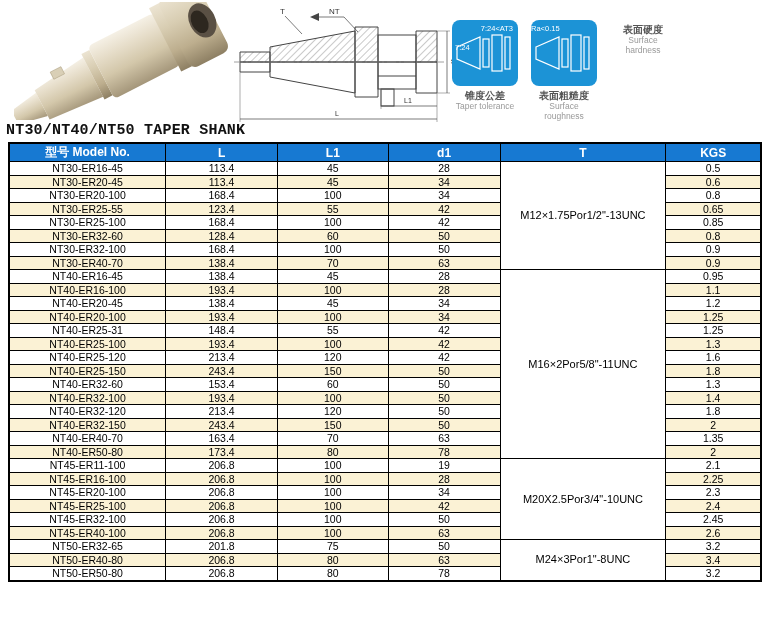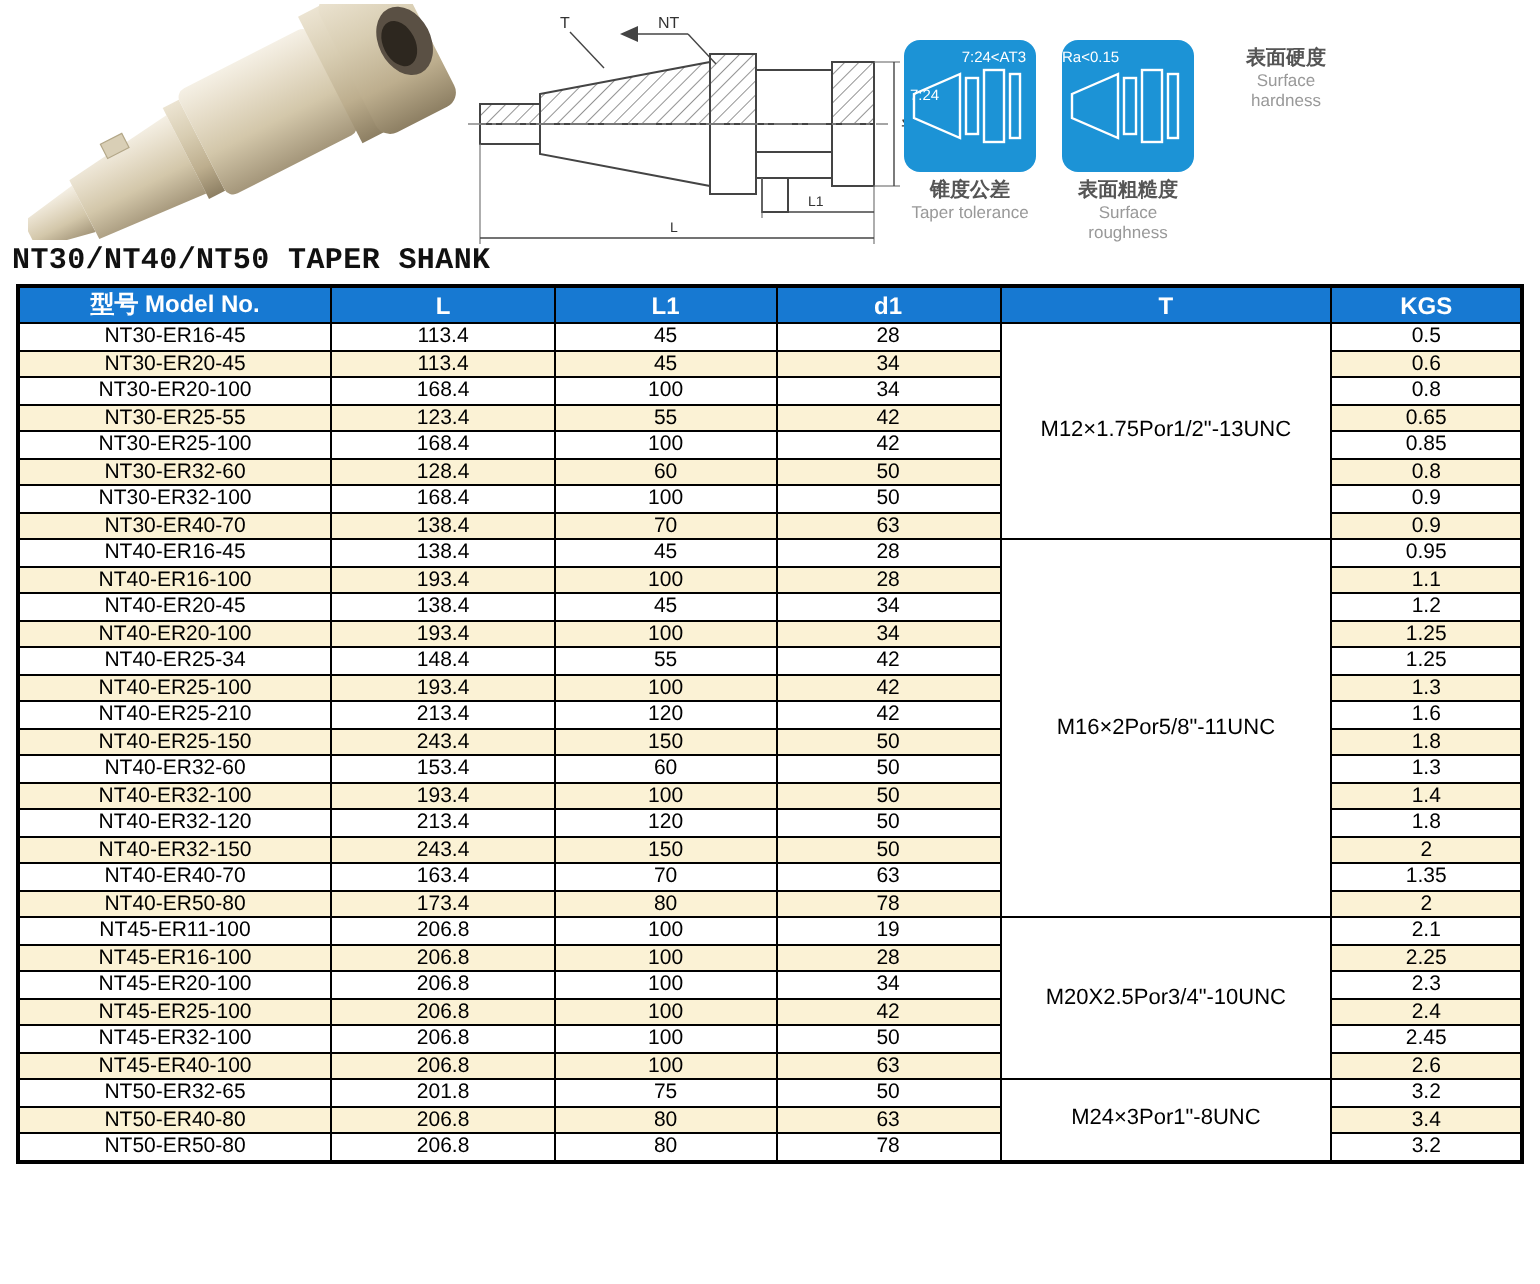--- a/index.html
+++ b/index.html
@@ -295,35 +295,35 @@
           <td>1.2</td>
         </tr>
         <tr class="alt">
           <td>NT40-ER20-100</td>
           <td>193.4</td>
           <td>100</td>
           <td>34</td>
           <td>1.25</td>
         </tr>
         <tr>
-          <td>NT40-ER25-34</td>
+          <td>NT40-ER25-31</td>
           <td>148.4</td>
           <td>55</td>
           <td>42</td>
           <td>1.25</td>
         </tr>
         <tr class="alt">
           <td>NT40-ER25-100</td>
           <td>193.4</td>
           <td>100</td>
           <td>42</td>
           <td>1.3</td>
         </tr>
         <tr>
-          <td>NT40-ER25-210</td>
+          <td>NT40-ER25-120</td>
           <td>213.4</td>
           <td>120</td>
           <td>42</td>
           <td>1.6</td>
         </tr>
         <tr class="alt">
           <td>NT40-ER25-150</td>
           <td>243.4</td>
           <td>150</td>
           <td>50</td>

